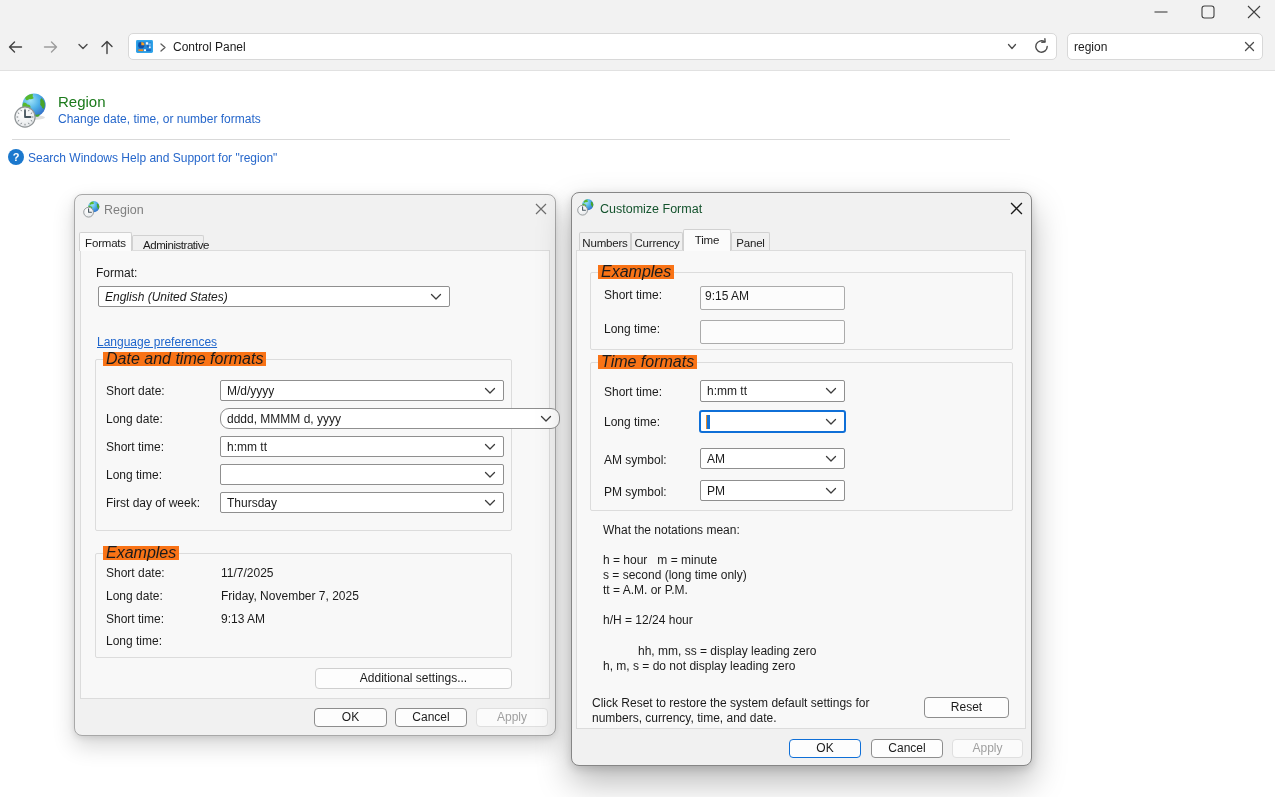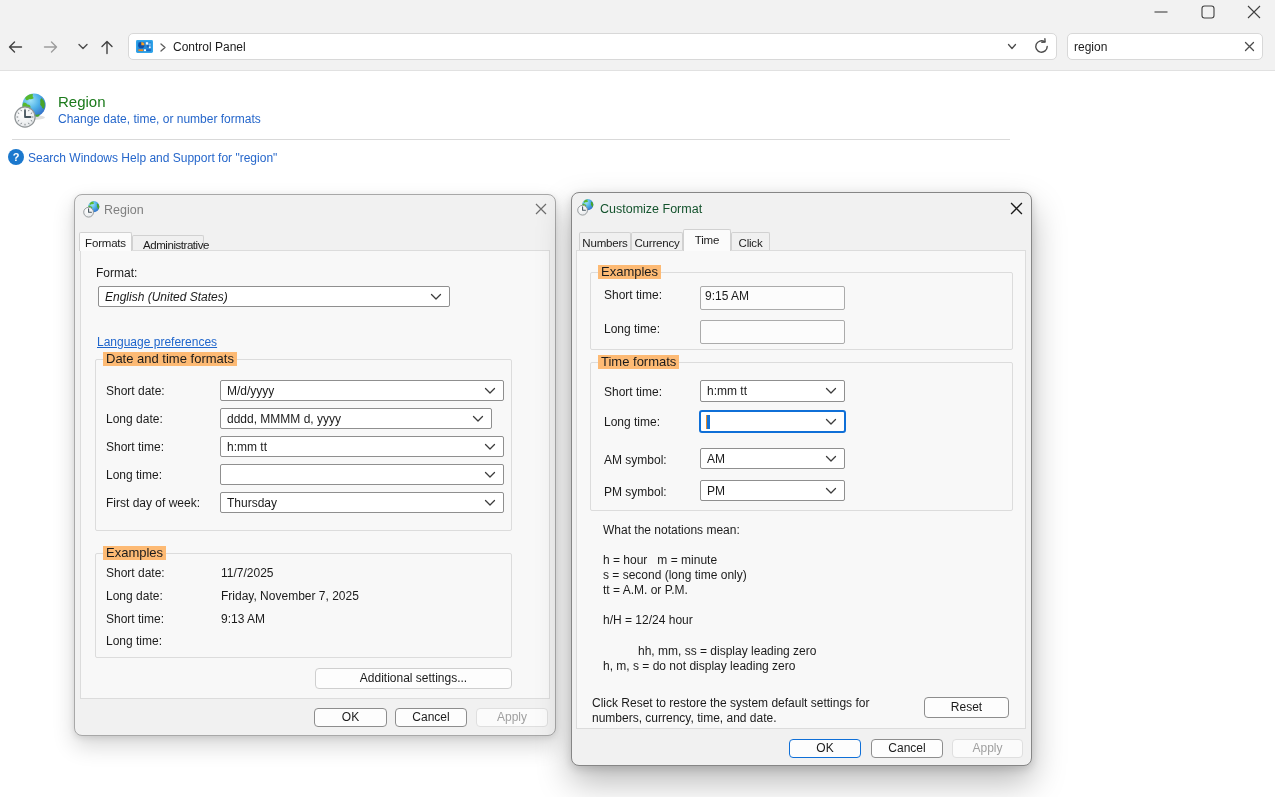--- a/index.html
+++ b/index.html
@@ -4,21 +4,21 @@
 <style>
   * { margin:0; padding:0; box-sizing:border-box; }
   html,body { width:1275px; height:797px; background:#fff; overflow:hidden;
     font-family:"Liberation Sans", sans-serif; }
   .abs { position:absolute; }
   .t12 { font-size:12px; color:#1b1b1b; line-height:14px; white-space:nowrap; }
   .combo { position:absolute; background:#fff; border:1px solid #8f8f8f; border-radius:2px; }
   .combo .cv { position:absolute; right:7px; top:50%; margin-top:-4px; }
   .combo .ct { position:absolute; left:6px; top:50%; margin-top:-7px; font-size:12px; line-height:14px; color:#1b1b1b; white-space:nowrap;}
   .gbox { position:absolute; border:1px solid #dcdcdc; border-radius:2px; }
-  .glab { position:absolute; font-size:13px; line-height:14px; color:#1b1b1b; background:#fdba74; padding:0 3px; white-space:nowrap;}
+  .glab { position:absolute; font-size:16px; line-height:14px; color:#1b1b1b; background:#f97316; padding:0 3px; white-space:nowrap;font-style:italic;}
   .btn { position:absolute; background:#fdfdfd; border:1px solid #8d8d8d; border-radius:4px;
          font-size:12px; color:#1b1b1b; text-align:center; }
   .lbl { position:absolute; font-size:12px; line-height:14px; color:#1b1b1b; white-space:nowrap; }
   .tlbl { position:absolute; font-size:11.5px; line-height:13px; color:#1b1b1b; white-space:nowrap; text-align:center; letter-spacing:-0.2px; }
 </style>
 </head>
 <body>
 
 <div class="abs" style="left:0;top:0;width:1275px;height:71px;background:#f2f2f2;border-bottom:1px solid #e1e1e1;"></div>
 
@@ -159,21 +159,21 @@
 <div class="abs lbl" style="left:106px;top:412px;">Long date:</div>
 <div class="abs lbl" style="left:106px;top:440px;">Short time:</div>
 <div class="abs lbl" style="left:106px;top:468px;">Long time:</div>
 <div class="abs lbl" style="left:106px;top:496px;">First day of week:</div>
 <div class="combo" style="left:220px;top:380px;width:284px;height:21px;">
     <div class="ct">M/d/yyyy</div>
     <svg class="cv" width="12" height="8" viewBox="0 0 12 8">
       <path d="M1.5 1.5 L6 6 L10.5 1.5" stroke="#3c3c3c" stroke-width="1.3" fill="none" stroke-linecap="round" stroke-linejoin="round"></path>
     </svg>
   </div>
-<div class="combo" style="left:220px;top:408px;width:272px;height:21px;">
+<div class="combo" style="left:220px;top:408px;width:340px;height:21px;border-radius:9px;">
     <div class="ct">dddd, MMMM d, yyyy</div>
     <svg class="cv" width="12" height="8" viewBox="0 0 12 8">
       <path d="M1.5 1.5 L6 6 L10.5 1.5" stroke="#3c3c3c" stroke-width="1.3" fill="none" stroke-linecap="round" stroke-linejoin="round"></path>
     </svg>
   </div>
 <div class="combo" style="left:220px;top:436px;width:284px;height:21px;">
     <div class="ct">h:mm tt</div>
     <svg class="cv" width="12" height="8" viewBox="0 0 12 8">
       <path d="M1.5 1.5 L6 6 L10.5 1.5" stroke="#3c3c3c" stroke-width="1.3" fill="none" stroke-linecap="round" stroke-linejoin="round"></path>
     </svg>
@@ -220,21 +220,21 @@
 
 <div class="abs" style="left:576px;top:250px;width:450px;height:479px;background:#f8f8f8;border:1px solid #dcdcdc;"></div>
 
 <div class="abs" style="left:579px;top:232px;width:52px;height:18px;background:#f0f0f0;border:1px solid #d1d1d1;border-bottom:none;border-radius:2px 2px 0 0;"></div>
 <div class="abs" style="left:631px;top:232px;width:52px;height:18px;background:#f0f0f0;border:1px solid #d1d1d1;border-bottom:none;border-radius:2px 2px 0 0;"></div>
 <div class="abs" style="left:683px;top:229px;width:48px;height:22px;background:#fbfbfb;border:1px solid #d1d1d1;border-bottom:none;border-radius:2px 2px 0 0;"></div>
 <div class="abs" style="left:731px;top:232px;width:39px;height:18px;background:#f0f0f0;border:1px solid #d1d1d1;border-bottom:none;border-radius:2px 2px 0 0;"></div>
 <div class="tlbl" style="left:579px;top:237px;width:52px;">Numbers</div>
 <div class="tlbl" style="left:631px;top:237px;width:52px;">Currency</div>
 <div class="tlbl" style="left:683px;top:234px;width:48px;">Time</div>
-<div class="tlbl" style="left:731px;top:237px;width:39px;">Click</div>
+<div class="tlbl" style="left:731px;top:237px;width:39px;">Panel</div>
 
 <div class="gbox" style="left:590px;top:272px;width:423px;height:78px;"></div>
 <div class="glab" style="left:598px;top:265px;">Examples</div>
 <div class="abs lbl" style="left:604px;top:288px;">Short time:</div>
 <div class="abs lbl" style="left:604px;top:322px;">Long time:</div>
 <div class="abs" style="left:700px;top:286px;width:145px;height:24px;background:#fcfcfc;border:1px solid #ababab;border-radius:2px;"></div>
 <div class="abs lbl" style="left:705px;top:289px;">9:15 AM</div>
 <div class="abs" style="left:700px;top:320px;width:145px;height:24px;background:#fcfcfc;border:1px solid #ababab;border-radius:2px;"></div>
 
 <div class="gbox" style="left:590px;top:362px;width:423px;height:149px;"></div>

